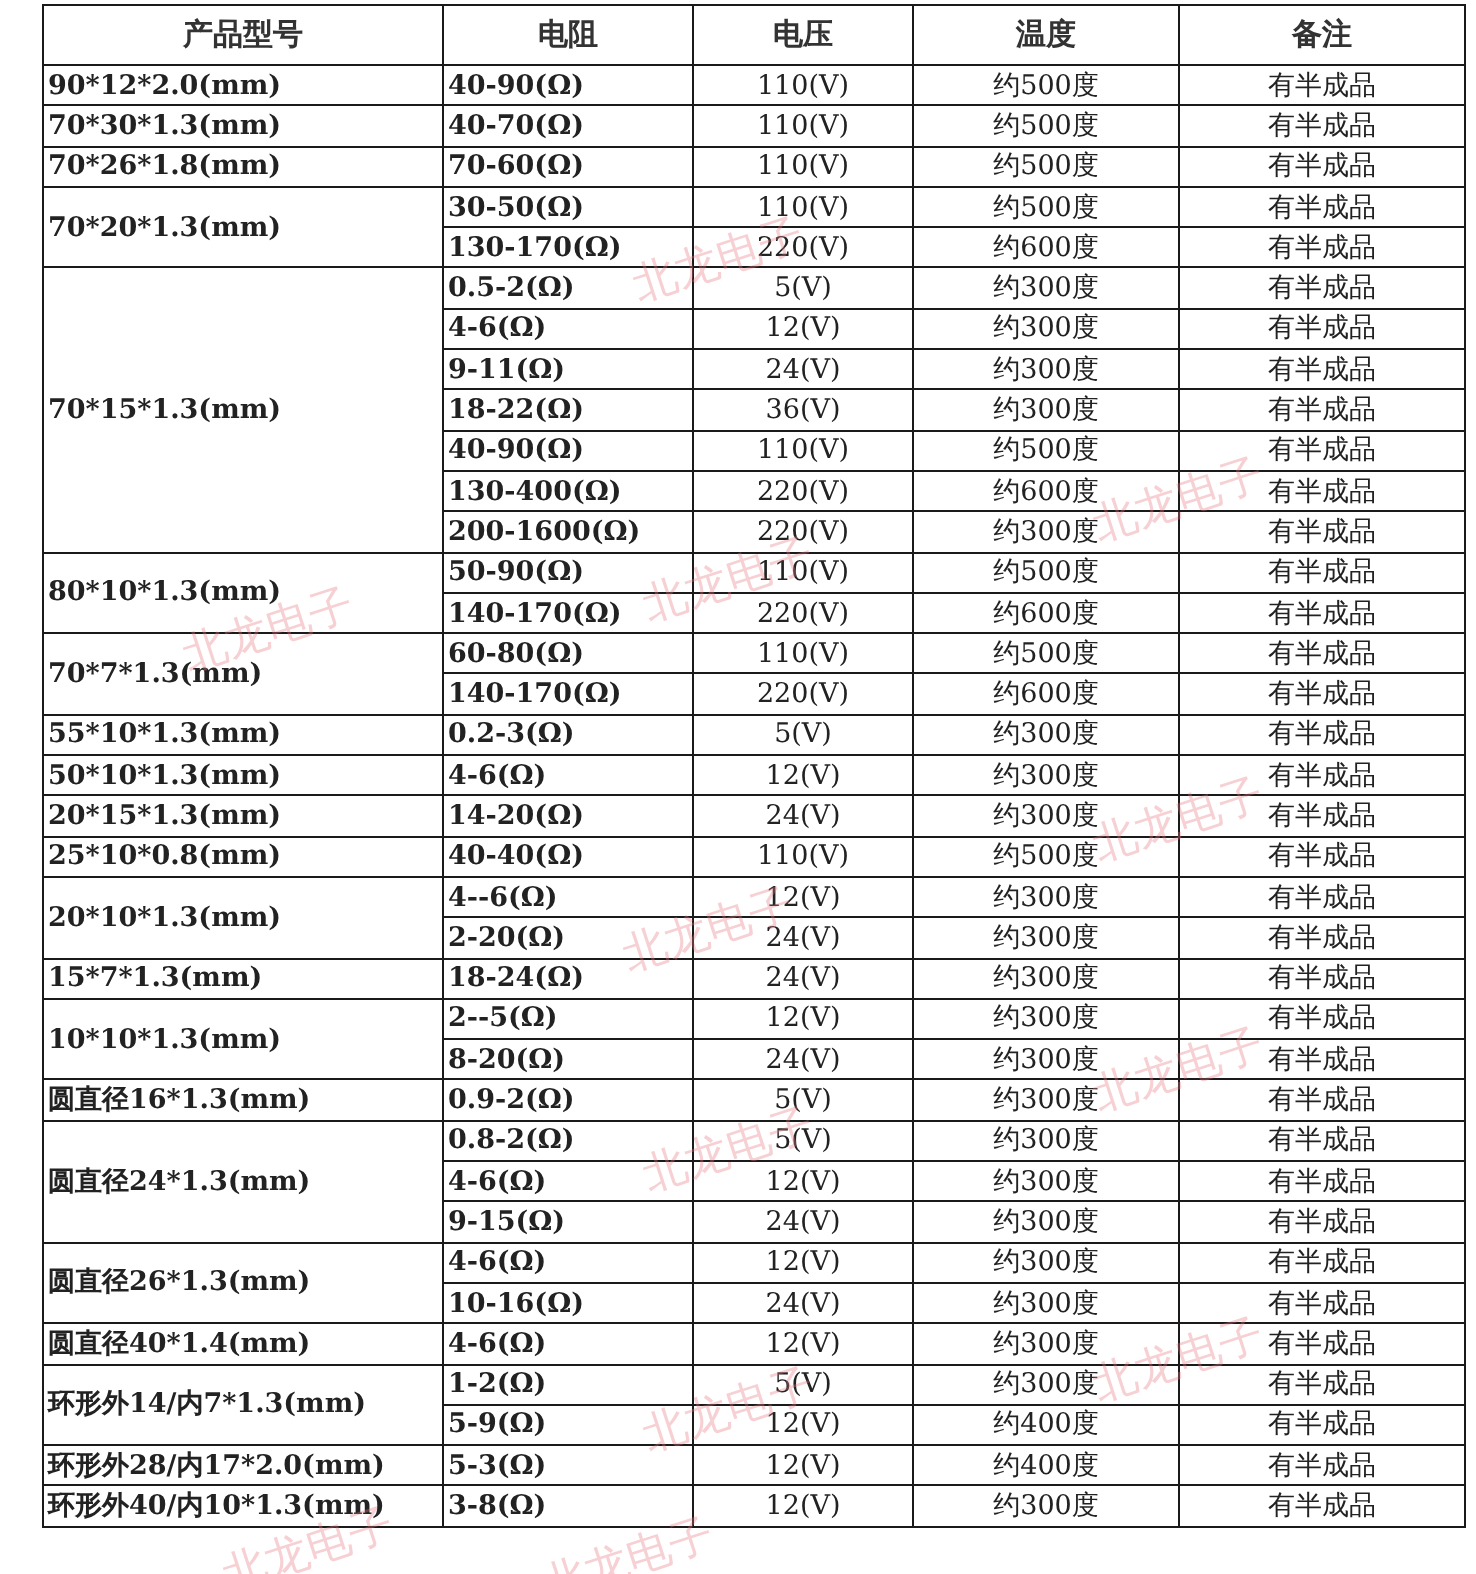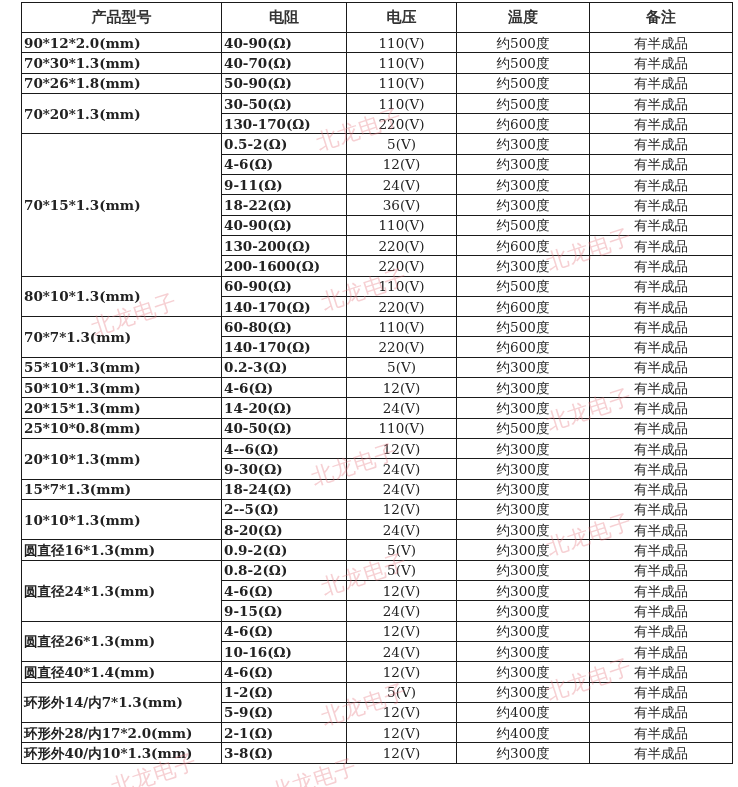--- a/index.html
+++ b/index.html
@@ -53,21 +53,21 @@
       </tr>
       <tr>
         <td class="model" rowspan="1">70*30*1.3(mm)</td>
         <td class="res">40-70(Ω)</td>
         <td class="volt">110(V)</td>
         <td class="temp">约500度</td>
         <td class="note">有半成品</td>
       </tr>
       <tr>
         <td class="model" rowspan="1">70*26*1.8(mm)</td>
-        <td class="res">50-90(Ω)</td>
+        <td class="res">70-60(Ω)</td>
         <td class="volt">110(V)</td>
         <td class="temp">约500度</td>
         <td class="note">有半成品</td>
       </tr>
       <tr>
         <td class="model" rowspan="2">70*20*1.3(mm)</td>
         <td class="res">30-50(Ω)</td>
         <td class="volt">110(V)</td>
         <td class="temp">约500度</td>
         <td class="note">有半成品</td>
@@ -103,34 +103,34 @@
         <td class="temp">约300度</td>
         <td class="note">有半成品</td>
       </tr>
       <tr>
         <td class="res">40-90(Ω)</td>
         <td class="volt">110(V)</td>
         <td class="temp">约500度</td>
         <td class="note">有半成品</td>
       </tr>
       <tr>
-        <td class="res">130-200(Ω)</td>
+        <td class="res">130-400(Ω)</td>
         <td class="volt">220(V)</td>
         <td class="temp">约600度</td>
         <td class="note">有半成品</td>
       </tr>
       <tr>
         <td class="res">200-1600(Ω)</td>
         <td class="volt">220(V)</td>
         <td class="temp">约300度</td>
         <td class="note">有半成品</td>
       </tr>
       <tr>
         <td class="model" rowspan="2">80*10*1.3(mm)</td>
-        <td class="res">60-90(Ω)</td>
+        <td class="res">50-90(Ω)</td>
         <td class="volt">110(V)</td>
         <td class="temp">约500度</td>
         <td class="note">有半成品</td>
       </tr>
       <tr>
         <td class="res">140-170(Ω)</td>
         <td class="volt">220(V)</td>
         <td class="temp">约600度</td>
         <td class="note">有半成品</td>
       </tr>
@@ -163,34 +163,34 @@
       </tr>
       <tr>
         <td class="model" rowspan="1">20*15*1.3(mm)</td>
         <td class="res">14-20(Ω)</td>
         <td class="volt">24(V)</td>
         <td class="temp">约300度</td>
         <td class="note">有半成品</td>
       </tr>
       <tr>
         <td class="model" rowspan="1">25*10*0.8(mm)</td>
-        <td class="res">40-50(Ω)</td>
+        <td class="res">40-40(Ω)</td>
         <td class="volt">110(V)</td>
         <td class="temp">约500度</td>
         <td class="note">有半成品</td>
       </tr>
       <tr>
         <td class="model" rowspan="2">20*10*1.3(mm)</td>
         <td class="res">4--6(Ω)</td>
         <td class="volt">12(V)</td>
         <td class="temp">约300度</td>
         <td class="note">有半成品</td>
       </tr>
       <tr>
-        <td class="res">9-30(Ω)</td>
+        <td class="res">2-20(Ω)</td>
         <td class="volt">24(V)</td>
         <td class="temp">约300度</td>
         <td class="note">有半成品</td>
       </tr>
       <tr>
         <td class="model" rowspan="1">15*7*1.3(mm)</td>
         <td class="res">18-24(Ω)</td>
         <td class="volt">24(V)</td>
         <td class="temp">约300度</td>
         <td class="note">有半成品</td>
@@ -262,21 +262,21 @@
         <td class="note">有半成品</td>
       </tr>
       <tr>
         <td class="res">5-9(Ω)</td>
         <td class="volt">12(V)</td>
         <td class="temp">约400度</td>
         <td class="note">有半成品</td>
       </tr>
       <tr>
         <td class="model" rowspan="1">环形外28/内17*2.0(mm)</td>
-        <td class="res">2-1(Ω)</td>
+        <td class="res">5-3(Ω)</td>
         <td class="volt">12(V)</td>
         <td class="temp">约400度</td>
         <td class="note">有半成品</td>
       </tr>
       <tr>
         <td class="model" rowspan="1">环形外40/内10*1.3(mm)</td>
         <td class="res">3-8(Ω)</td>
         <td class="volt">12(V)</td>
         <td class="temp">约300度</td>
         <td class="note">有半成品</td>

